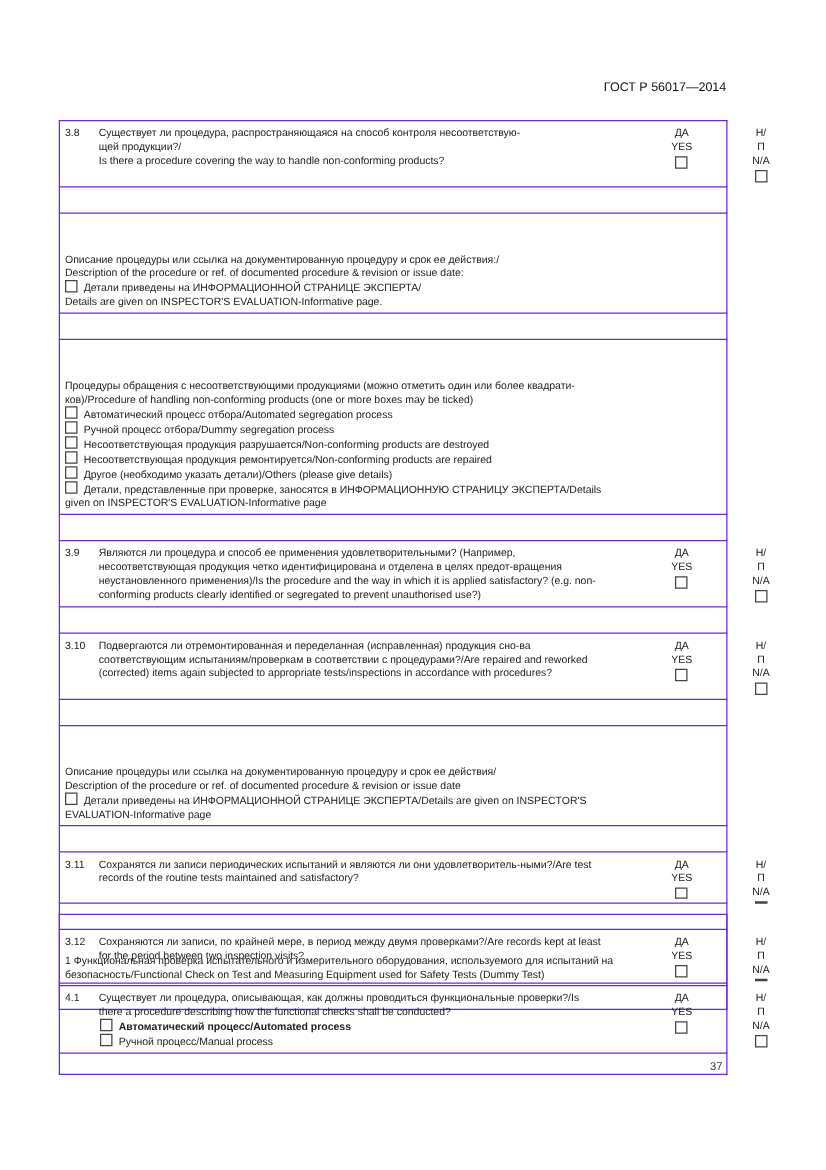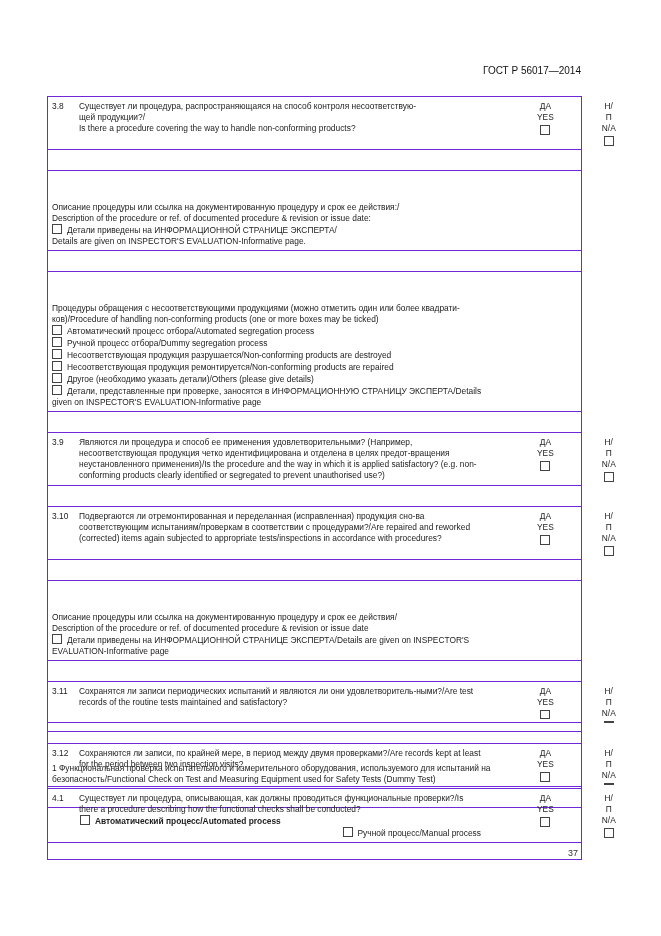--- a/index.html
+++ b/index.html
@@ -233,21 +233,21 @@
     <div class="blk">1  Функциональная проверка испытательного и измерительного оборудования, используемого для испытаний на безопасность/Functional Check on Test and Measuring Equipment used for Safety Tests (Dummy Test)</div>
   </td>
       </tr>
   <tr>
         <td>
     <div class="q">
       <div class="num">4.1</div>
       <div class="txt">
         <div>Существует ли процедура, описывающая, как должны проводиться функциональные проверки?/Is there a procedure describing how the functional checks shall be conducted?</div>
         <div style="padding-left:1px;font-weight:bold;"><span class="cbi"></span><span>Автоматический процесс/Automated process</span></div>
-        <div style="padding-left:1px;text-align:right;"><span class="cbi"></span><span>Ручной процесс/Manual process</span></div>
+        <div style="padding-left:1px;"><span class="cbi"></span><span>Ручной процесс/Manual process</span></div>
       </div>
       <div class="ans">
         <div class="opt">
                 <span>ДА</span>
                 <span>YES</span>
                 <span class="cb"></span>
               </div>
         <div class="opt">
                 <span>Н/П</span>
                 <span>N/A</span>

